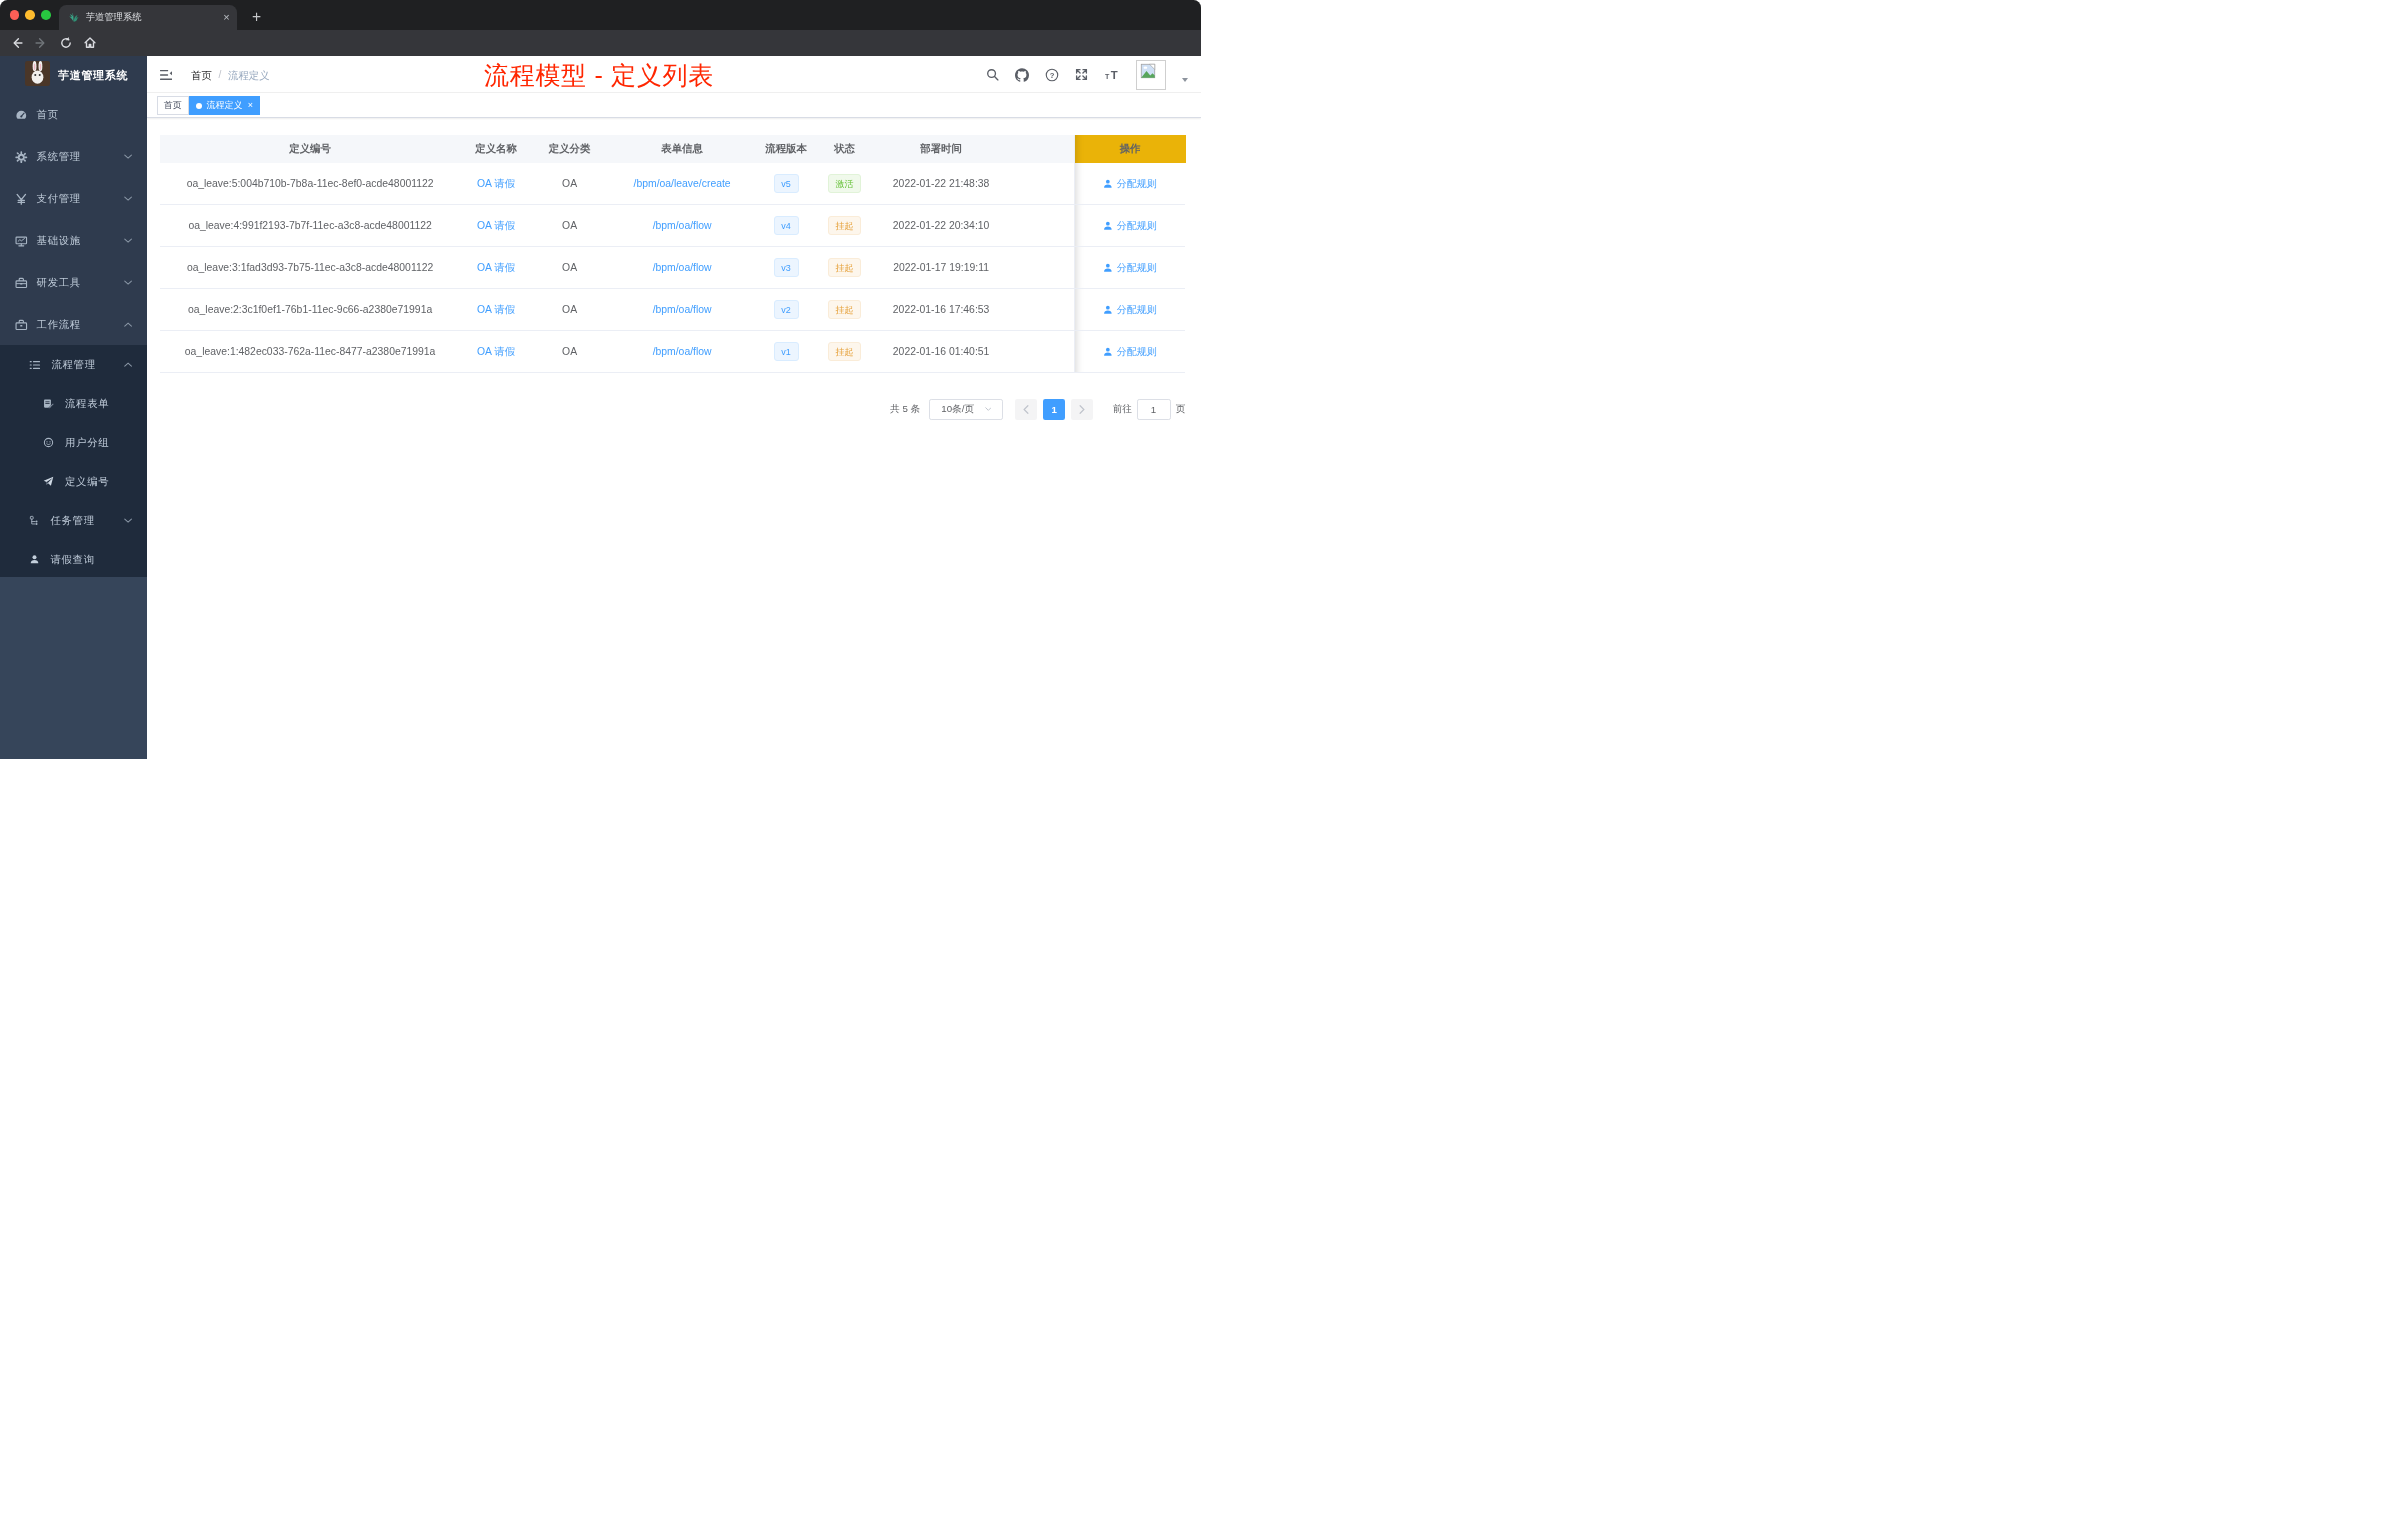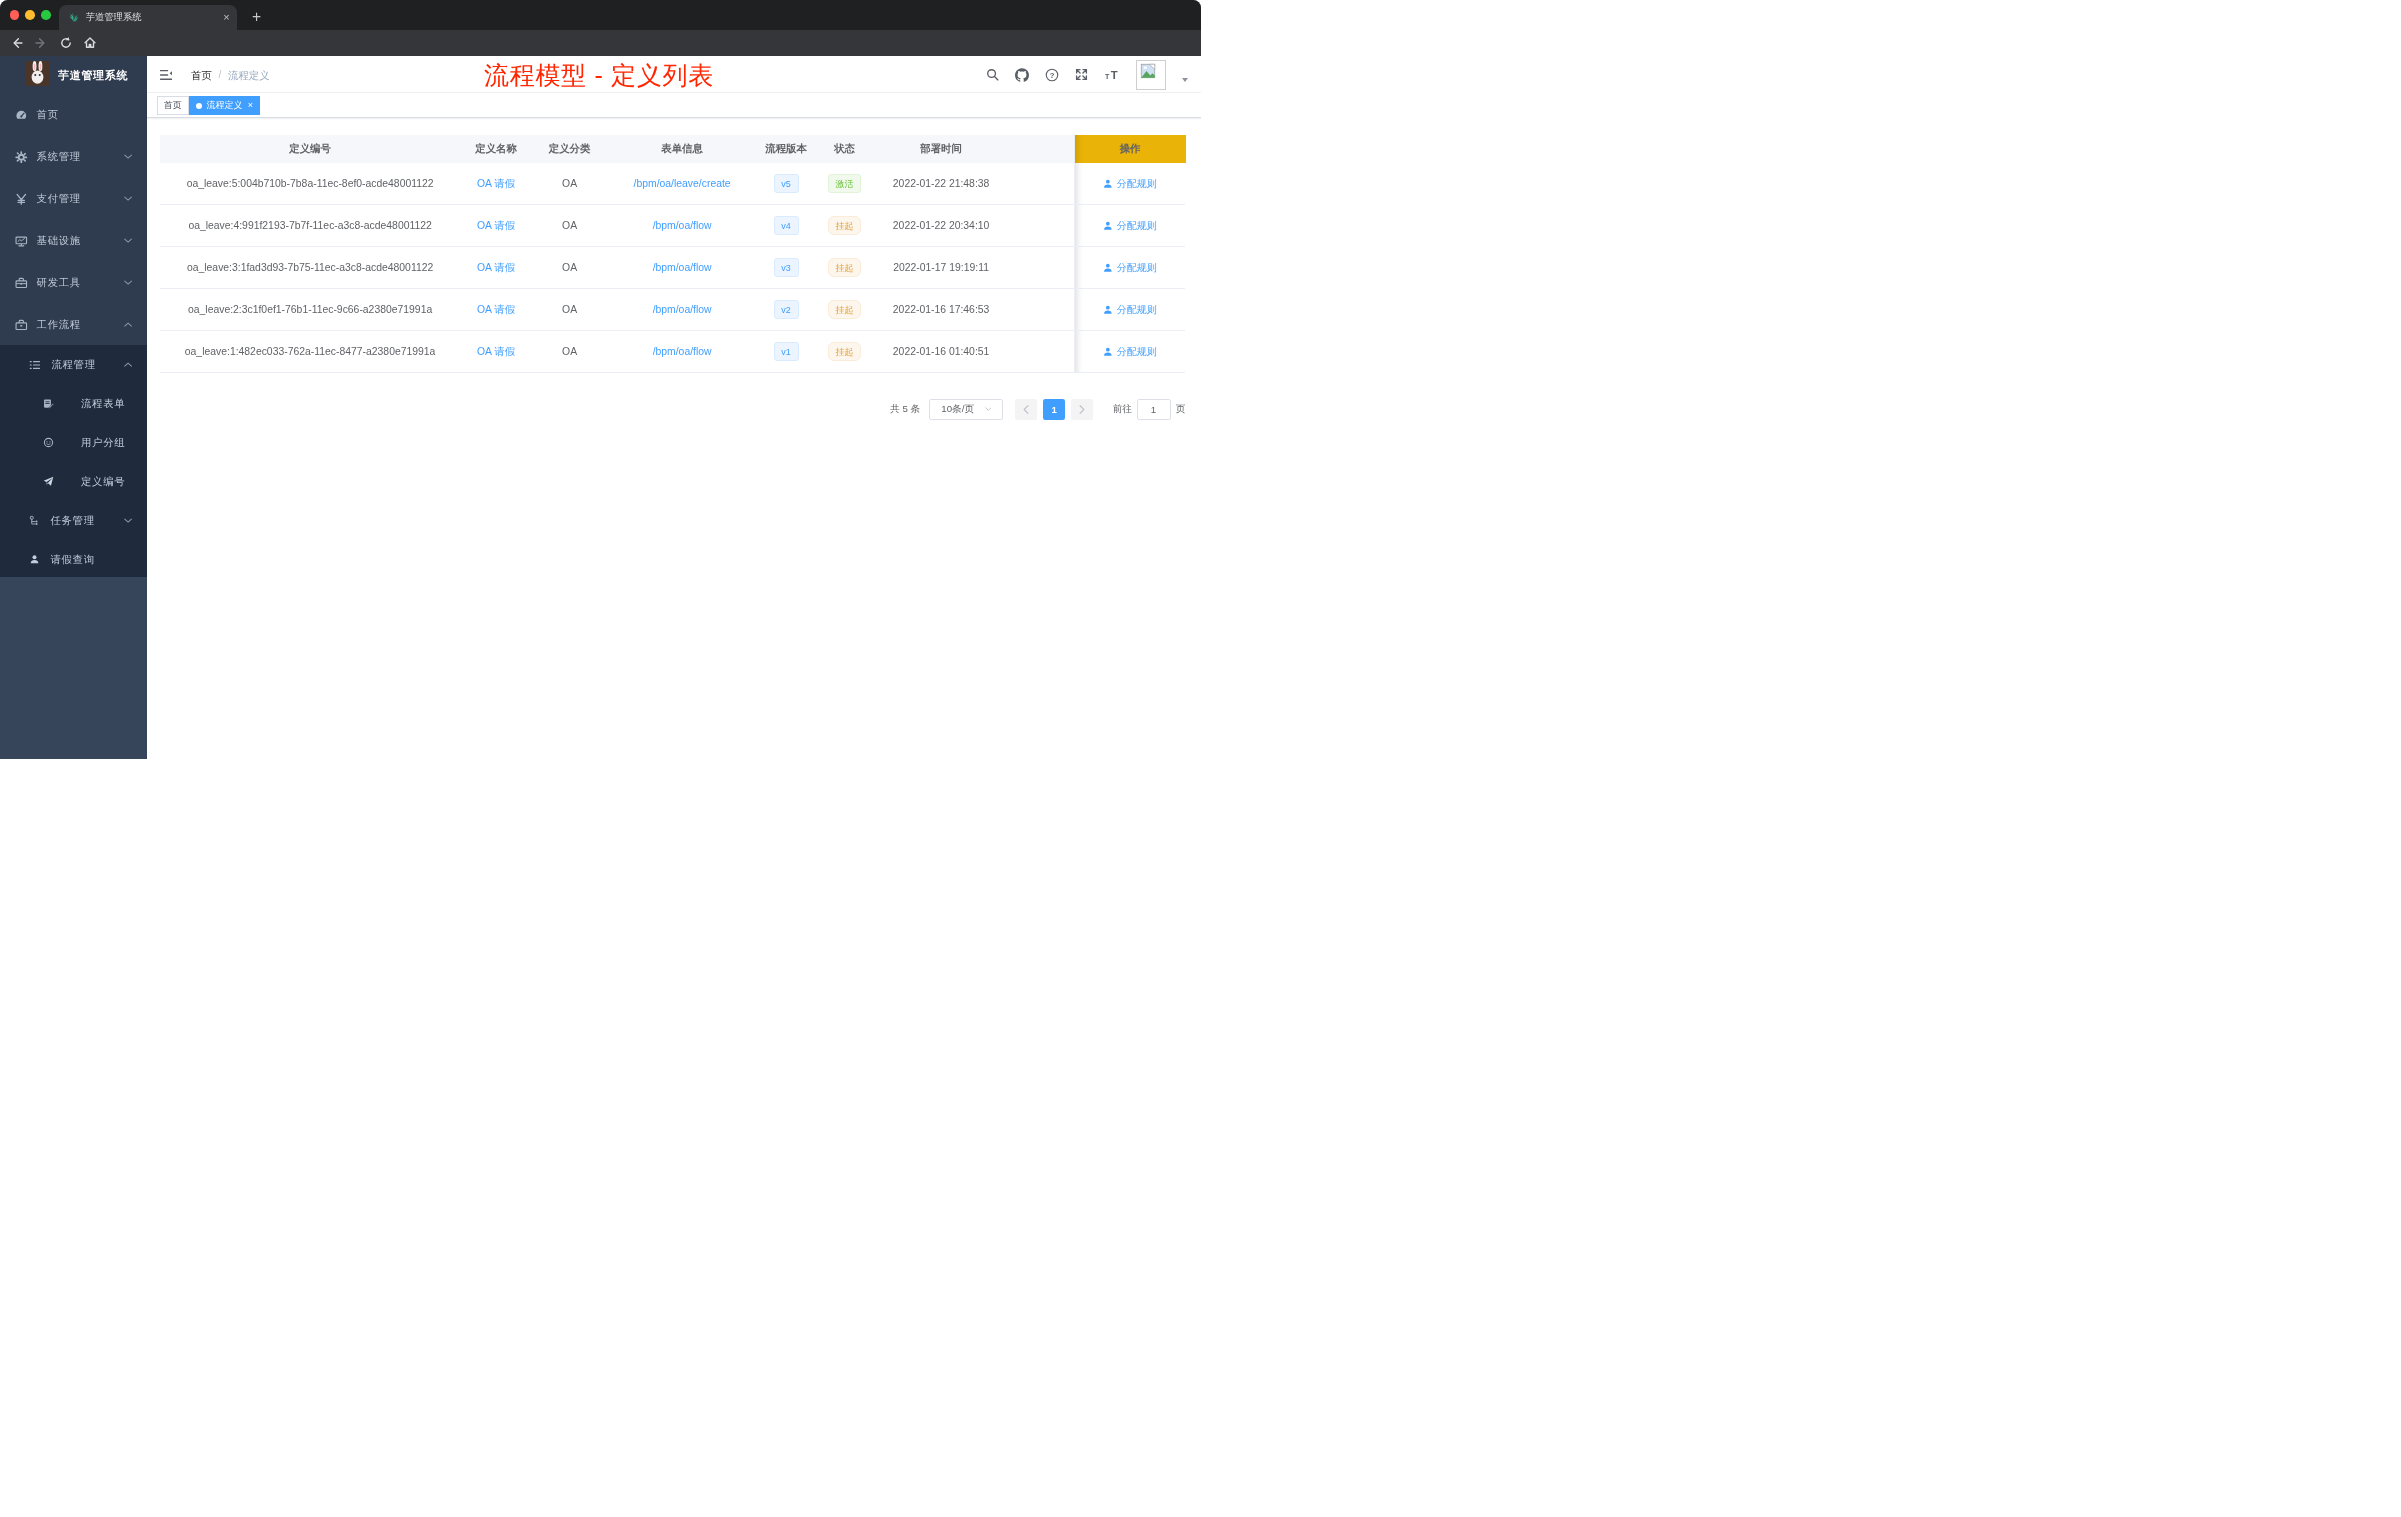--- a/index.html
+++ b/index.html
@@ -44,21 +44,21 @@
   .logo-row { height:38px; position:relative; }
   .logo-img { position:absolute; left:24.5px; top:4.5px; width:25px; height:25px; border-radius:2.2px; overflow:hidden; }
   .logo-title { position:absolute; left:58px; top:12px; color:#fff; font-size:11px; font-weight:bold; letter-spacing:0.7px; }
   .m-item { height:42px; display:flex; align-items:center; padding-left:15px; position:relative; cursor:pointer; }
   .m-item .lbl { color:#bfcbd9; font-size:10.4px; margin-left:9px; letter-spacing:0.7px; }
   .chev { position:absolute; right:15px; width:8.2px; height:5.2px; }
   .submenu { position:absolute; left:0; top:289px; width:147px; height:232px; background:#1f2b3c; }
   .s-item { height:39px; display:flex; align-items:center; padding-left:29px; position:relative; cursor:pointer; }
   .s-item .lbl { color:#bfcbd9; font-size:10.4px; margin-left:10.4px; letter-spacing:0.7px; }
   .s3-item { padding-left:43px; }
-  .s3-item .lbl { margin-left:27px; }
+  .s3-item .lbl { margin-left:11px; }
 
   
   .main { position:absolute; left:147px; top:0; right:0; bottom:0; background:#fff; }
   .app-header { position:relative; height:37px; background:#fff; border-bottom:0.7px solid #f0f0f0; }
   .hamburger { position:absolute; left:12.6px; top:12.6px; width:12.6px; height:12px; cursor:pointer; }
   .breadcrumb { position:absolute; left:44px; top:12.6px; font-size:10.4px; display:flex; gap:6.7px; }
   .bc-home { color:#303133; }
   .bc-sep { color:#c0c4cc; }
   .bc-cur { color:#97a8be; }
   .hdr-right { position:absolute; right:13.4px; top:0; height:37px; display:flex; align-items:center; gap:15.6px; }
@@ -82,21 +82,21 @@
   .th { display:flex; align-items:center; justify-content:center; color:#606266; font-weight:bold; font-size:10.4px; }
   .trow { height:42px; border-bottom:0.7px solid #ebeef5; background:#fff; }
   .td { display:flex; align-items:center; justify-content:center; color:#606266; }
   .link { color:#409eff; text-decoration:none; cursor:pointer; }
   .c-op { border-left:0.7px solid #ebeef5; box-shadow:inset 9px 0 7.4px -7.4px rgba(0,0,0,.15); }
   .th.c-op { background:#eab308; }
   .oplink { display:inline-flex; align-items:center; gap:3.7px; color:#409eff; font-size:10px; text-decoration:none; cursor:pointer; }
   .tag { display:inline-block; height:19.3px; line-height:18px; padding:0 6.7px; font-size:9px; border-radius:3px; border:0.7px solid; }
   .tag-info { color:#409eff; background:#ecf5ff; border-color:#d9ecff;text-align:center; }
   .tag-success { color:#67c23a; background:#f0f9eb; border-color:#e1f3d8; }
-  .tag-warning { color:#e6a23c; background:#fdf6ec; border-color:#faecd8;border-radius:6px; }
+  .tag-warning { color:#e6a23c; background:#fdf6ec; border-color:#faecd8; }
 
   
   .pager { position:absolute; top:281px; right:15.6px; height:21px; display:flex; align-items:center; font-size:9.7px; color:#606266; }
   .pg-total { margin-right:9px; }
   .pg-select { width:74px; height:21px; border:0.7px solid #dcdfe6; border-radius:2.2px; display:flex; align-items:center; justify-content:center; gap:10.4px; color:#606266; cursor:pointer; margin-right:12px; }
   .pg-btn { width:22px; height:21px; background:#f4f4f5; border-radius:2.2px; display:flex; align-items:center; justify-content:center; margin-right:6px; cursor:pointer; }
   .pg-cur { width:22px; height:21px; background:#409eff; color:#fff; border-radius:2.2px; display:flex; align-items:center; justify-content:center; font-weight:bold; margin-right:6px; cursor:pointer; }
   .pg-goto { margin:0 4.5px 0 13.4px; }
   .pg-input { width:34px; height:21px; border:0.7px solid #dcdfe6; border-radius:2.2px; text-align:center; font-size:9.7px; color:#606266; font-family:"Liberation Sans",sans-serif; }
   .pg-unit { margin-left:5.2px; }

